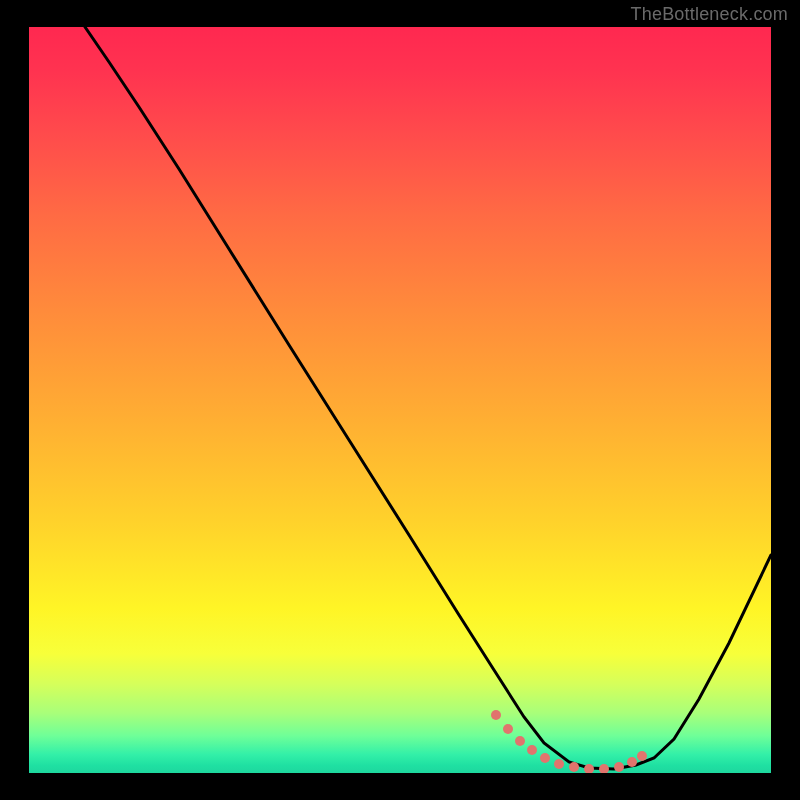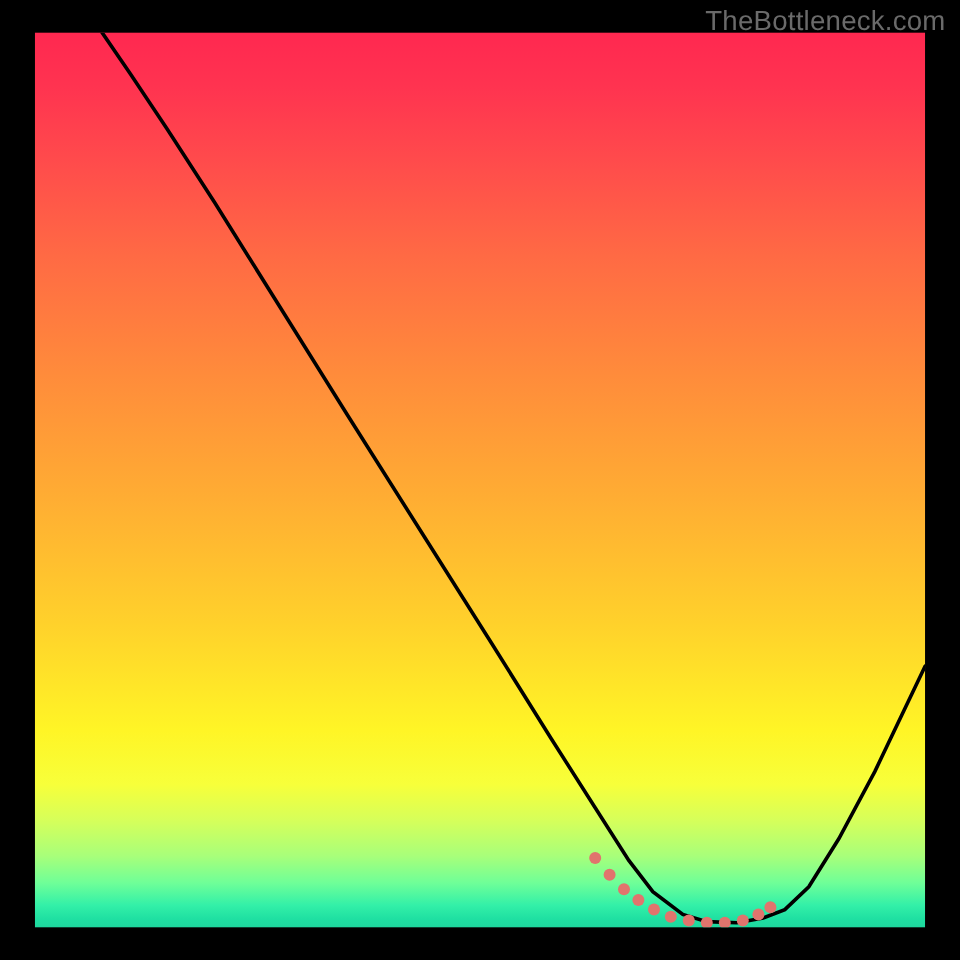--- a/index.html
+++ b/index.html
@@ -45,21 +45,21 @@
       #33f0a8 97.5%,
       #1fe0a2 99%,
       #1ed79e 100%
     );
   }
   .watermark {
     position: absolute;
     top: 4px;
     right: 12px;
     font-family: Arial, Helvetica, sans-serif;
-    font-size: 23px;
+    font-size: 18px;
     color: #6a6a6a;
     letter-spacing: 0.2px;
     user-select: none;
   }
   svg.curve {
     position: absolute;
     inset: 0;
   }
 </style>
 </head>

